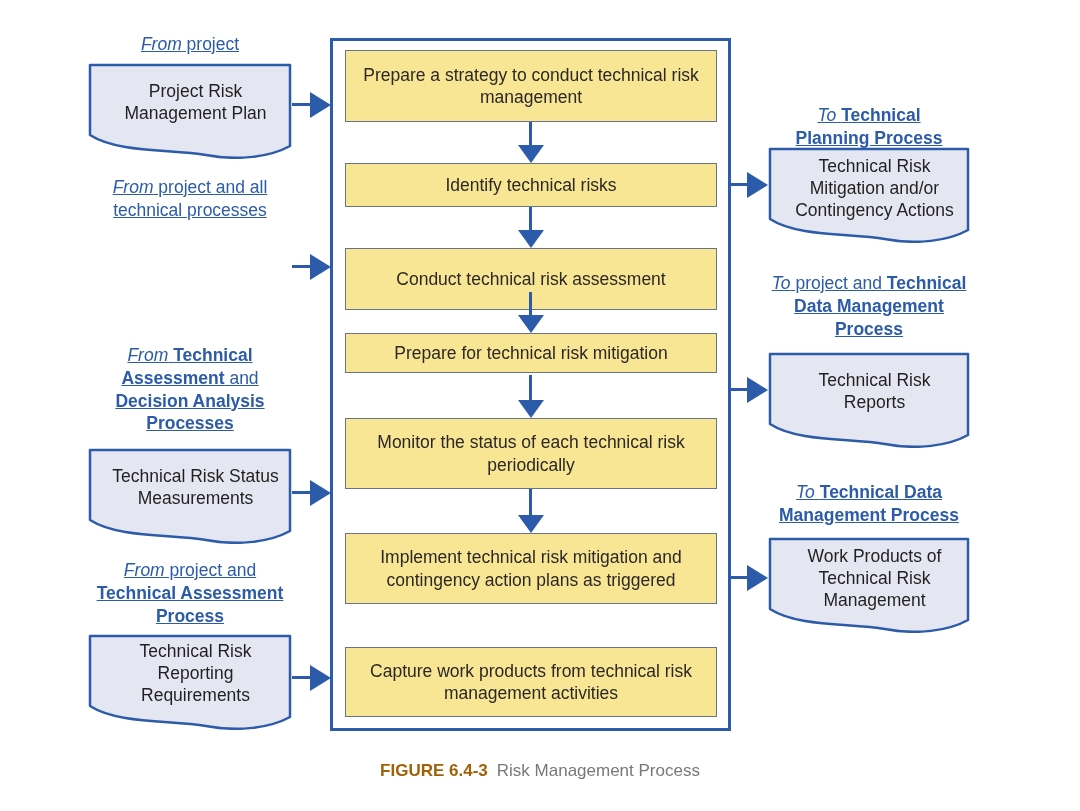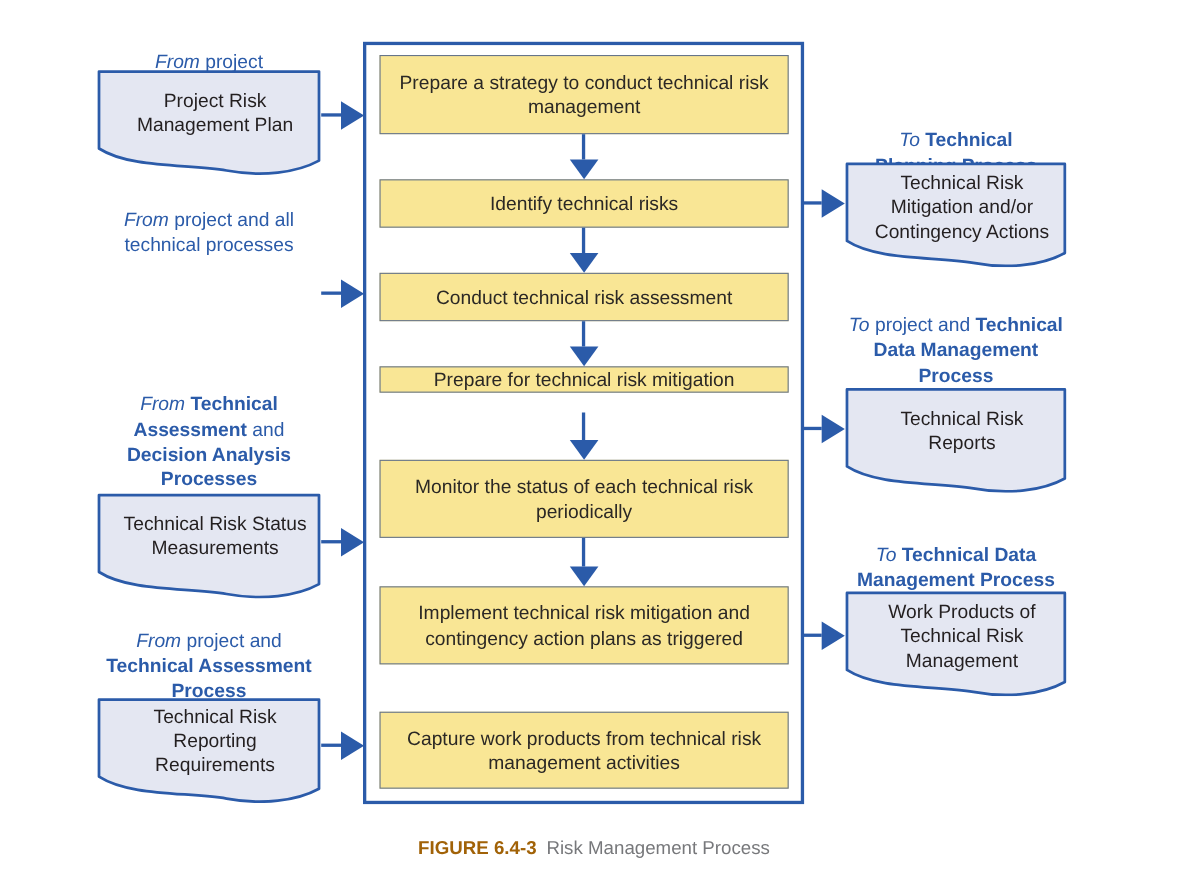--- a/index.html
+++ b/index.html
@@ -17,21 +17,21 @@
     position:absolute;left:345px;width:372px;box-sizing:border-box;
     background:#f9e695;border:1.5px solid #66758a;
     display:flex;align-items:center;justify-content:center;text-align:center;
     font-size:17.5px;line-height:1.26;color:#2b2825;padding:2px 10px;
   }
   
   .lbl{
     position:absolute;text-align:center;color:#2b5ba9;
     font-size:17.5px;line-height:1.3;font-weight:400;
   }
-  .lbl .inner{margin:12px auto;}
+  .lbl .inner{margin:0 auto;text-decoration:underline;}
   .it{font-style:italic;}
   .b{font-weight:700;}
   
   .doc{position:absolute;padding-left:11px;}
   .doc svg{position:absolute;left:0;top:0;}
   .doc-text{
     position:absolute;left:0;right:0;top:2px;height:76px;
     display:flex;align-items:center;justify-content:center;text-align:center;
     font-size:17.5px;line-height:1.24;color:#231f20;
   }
@@ -113,24 +113,24 @@
     </div>
 
   <div class="frame"></div>
 
   <div class="step" style="top:50px;height:72px">
       <span>Prepare a strategy to conduct technical risk management</span>
     </div>
   <div class="step" style="top:163px;height:44px">
       <span>Identify technical risks</span>
     </div>
-  <div class="step" style="top:248px;height:44px">
+  <div class="step" style="top:248px;height:62px">
       <span>Conduct technical risk assessment</span>
     </div>
-  <div class="step" style="top:333px;height:24px">
+  <div class="step" style="top:333px;height:40px">
       <span>Prepare for technical risk mitigation</span>
     </div>
   <div class="step" style="top:418px;height:71px">
       <span>Monitor the status of each technical risk periodically</span>
     </div>
   <div class="step" style="top:533px;height:71px">
       <span>Implement technical risk mitigation and contingency action plans as triggered</span>
     </div>
   <div class="step" style="top:647px;height:70px">
       <span>Capture work products from technical risk management activities</span>

